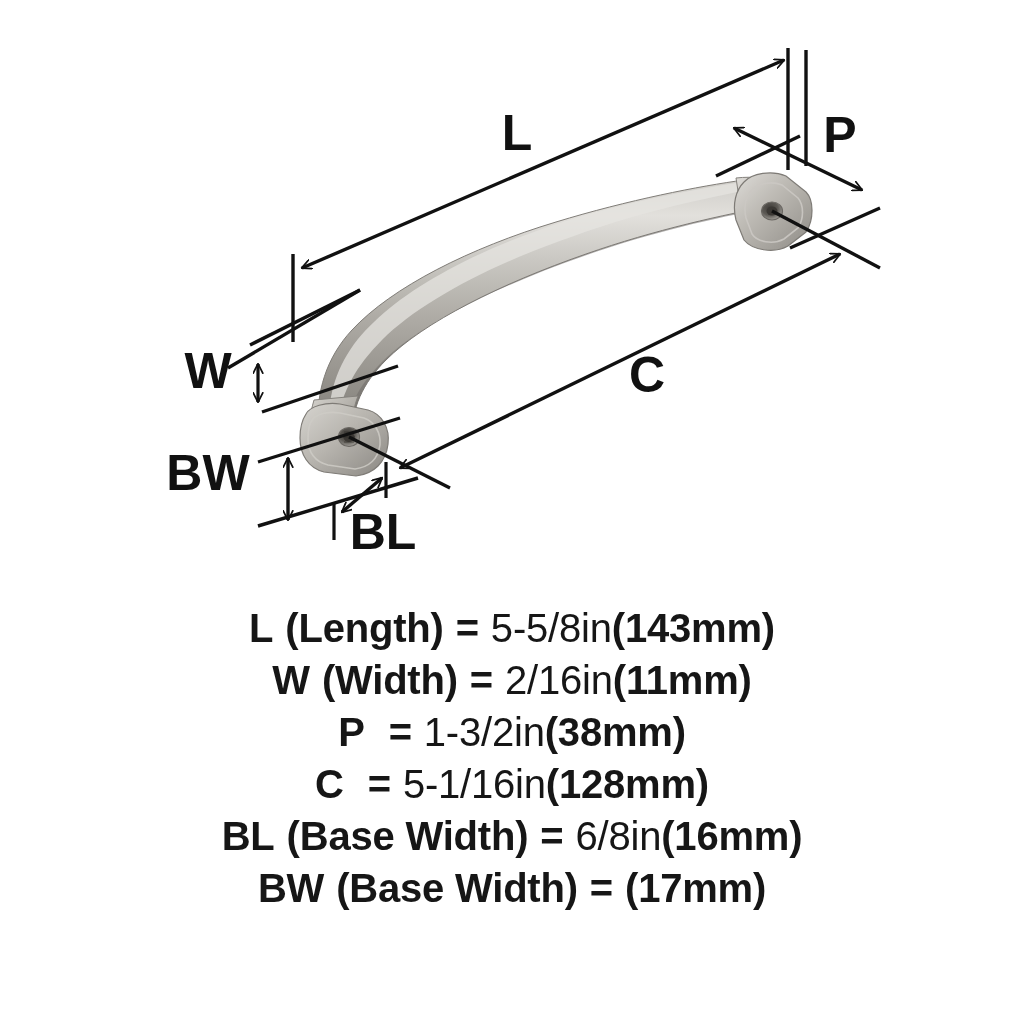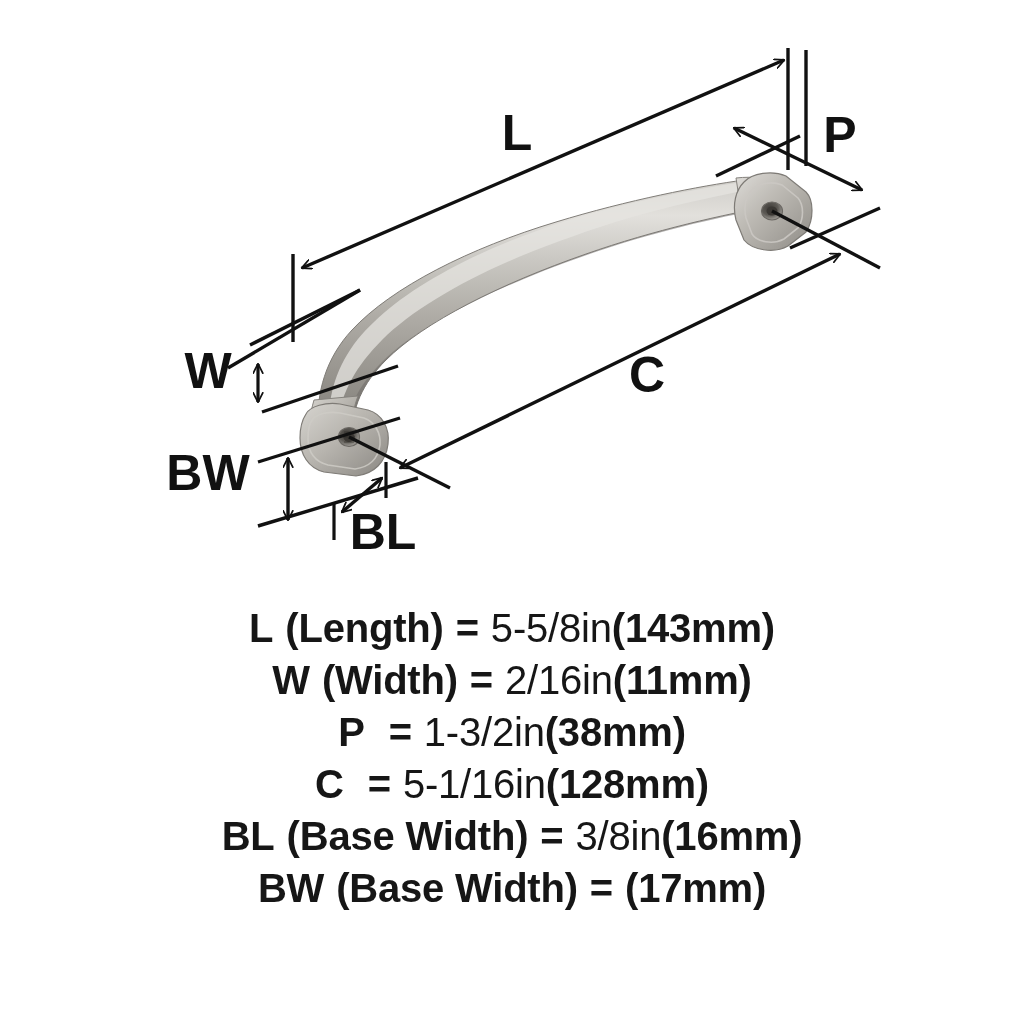--- a/index.html
+++ b/index.html
@@ -281,21 +281,21 @@
         <span class="val-mm">(128mm)</span>
     </div>
 
     <div class="spec-line" style="font-size:40px;">
       <span class="code">BL</span>
         <span class="sp"></span>
         <span class="name">(Base Width)</span>
         <span class="sp"></span>
         <span class="eq">=</span>
         <span class="sp"></span>
-        <span class="val-in">3/8in</span>
+        <span class="val-in">6/8in</span>
         <span class="val-mm">(16mm)</span>
     </div>
 
     <div class="spec-line" style="font-size:40px;">
       <span class="code">BW</span>
         <span class="sp"></span>
         <span class="name">(Base Width)</span>
         <span class="sp"></span>
         <span class="eq">=</span>
         <span class="sp"></span>

